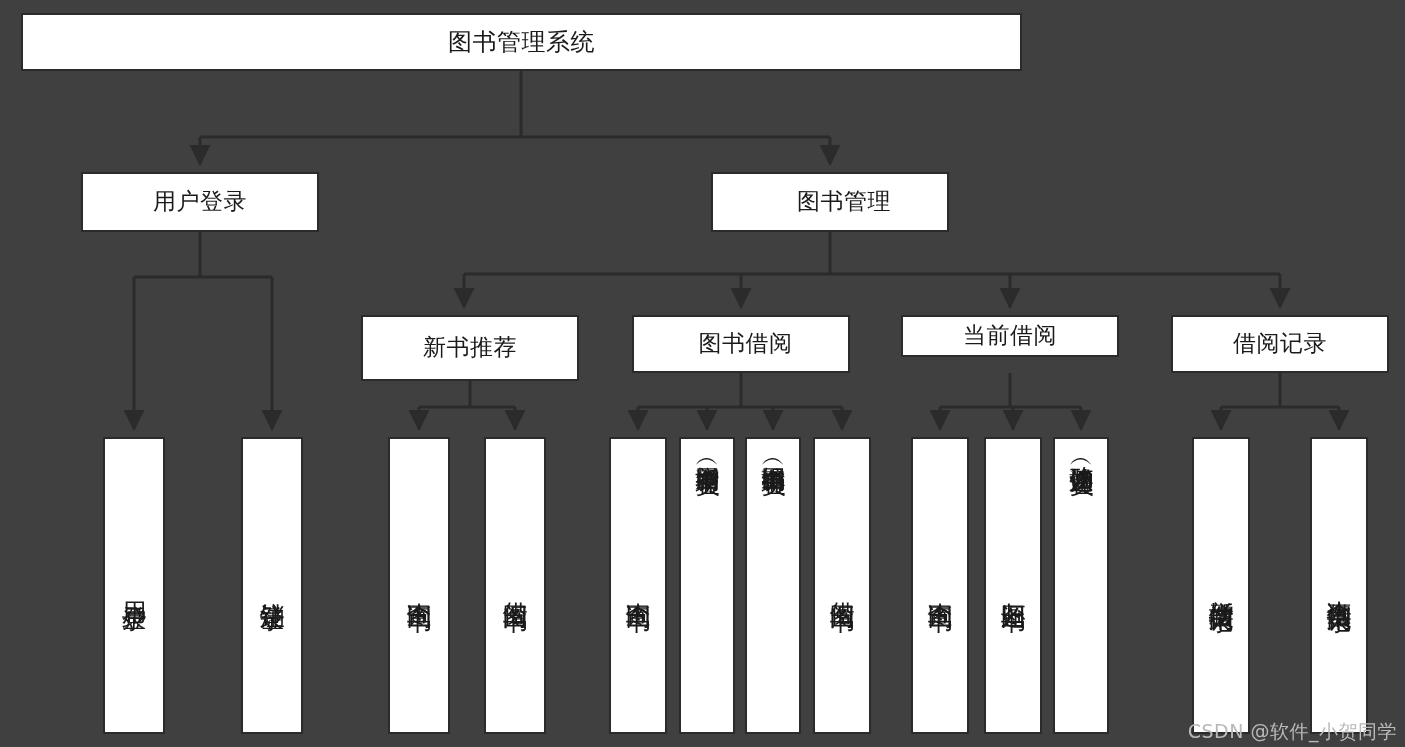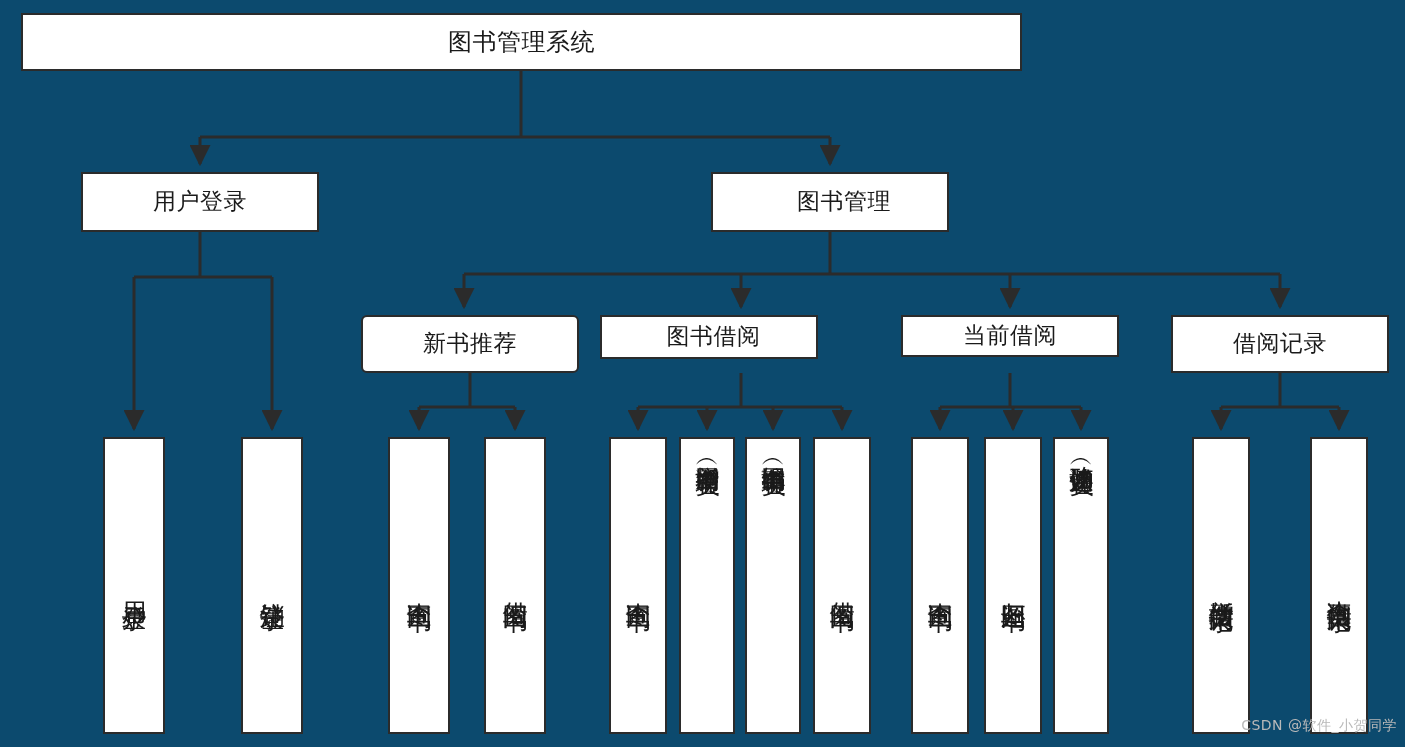--- a/index.html
+++ b/index.html
@@ -7,21 +7,21 @@
     padding: 0;
     background: #ffffff;
   }
   body {
     font-family: "DejaVu Sans", "Liberation Sans", sans-serif;
   }
   #canvas {
     position: relative;
     width: 1405px;
     height: 747px;
-    background: #0c4a6e;
+    background: #404040;
     overflow: hidden;
   }
   svg.wires {
     position: absolute;
     left: 0;
     top: 0;
     width: 1405px;
     height: 747px;
     pointer-events: none;
   }
@@ -61,22 +61,22 @@
     letter-spacing: 1px;
     line-height: 1.12;
   }
   .node-v.center {
     align-items: center;
     padding-top: 0;
   }
   #watermark {
     position: absolute;
     right: 8px;
-    bottom: 12px;
-    font-size: 14px;
+    bottom: 2px;
+    font-size: 19px;
     color: #b9b9b9;
     white-space: nowrap;
     letter-spacing: 0.5px;
   }
 </style>
 </head>
 <body>
 
 <div id="canvas">
 
@@ -134,24 +134,24 @@
     <span class="node-h">图书管理系统</span>
   </div>
 
   <div class="node" id="n-l2-0" style="left: 81px; top: 172px; width: 238px; height: 60px;">
     <span class="node-h">用户登录</span>
   </div>
   <div class="node" id="n-l2-1" style="left: 711px; top: 172px; width: 238px; height: 60px; padding-left: 28px;">
     <span class="node-h">图书管理</span>
   </div>
 
-  <div class="node" id="n-l3-0" style="left: 361px; top: 315px; width: 218px; height: 58px; border-radius: 6px;">
+  <div class="node" id="n-l3-0" style="left: 361px; top: 315px; width: 218px; height: 66px;">
     <span class="node-h">新书推荐</span>
   </div>
-  <div class="node" id="n-l3-1" style="left: 600px; top: 315px; width: 218px; height: 44px; padding-left: 9px;">
+  <div class="node" id="n-l3-1" style="left: 632px; top: 315px; width: 218px; height: 58px; padding-left: 9px;">
     <span class="node-h">图书借阅</span>
   </div>
   <div class="node" id="n-l3-2" style="left: 901px; top: 315px; width: 218px; height: 42px;">
     <span class="node-h">当前借阅</span>
   </div>
   <div class="node" id="n-l3-3" style="left: 1171px; top: 315px; width: 218px; height: 58px; font-family: Liberation Serif, serif;">
     <span class="node-h">借阅记录</span>
   </div>
 
   <div class="node node-v center" id="n-lf-0" style="left: 103px; top: 437px; width: 62px; height: 297px;">

